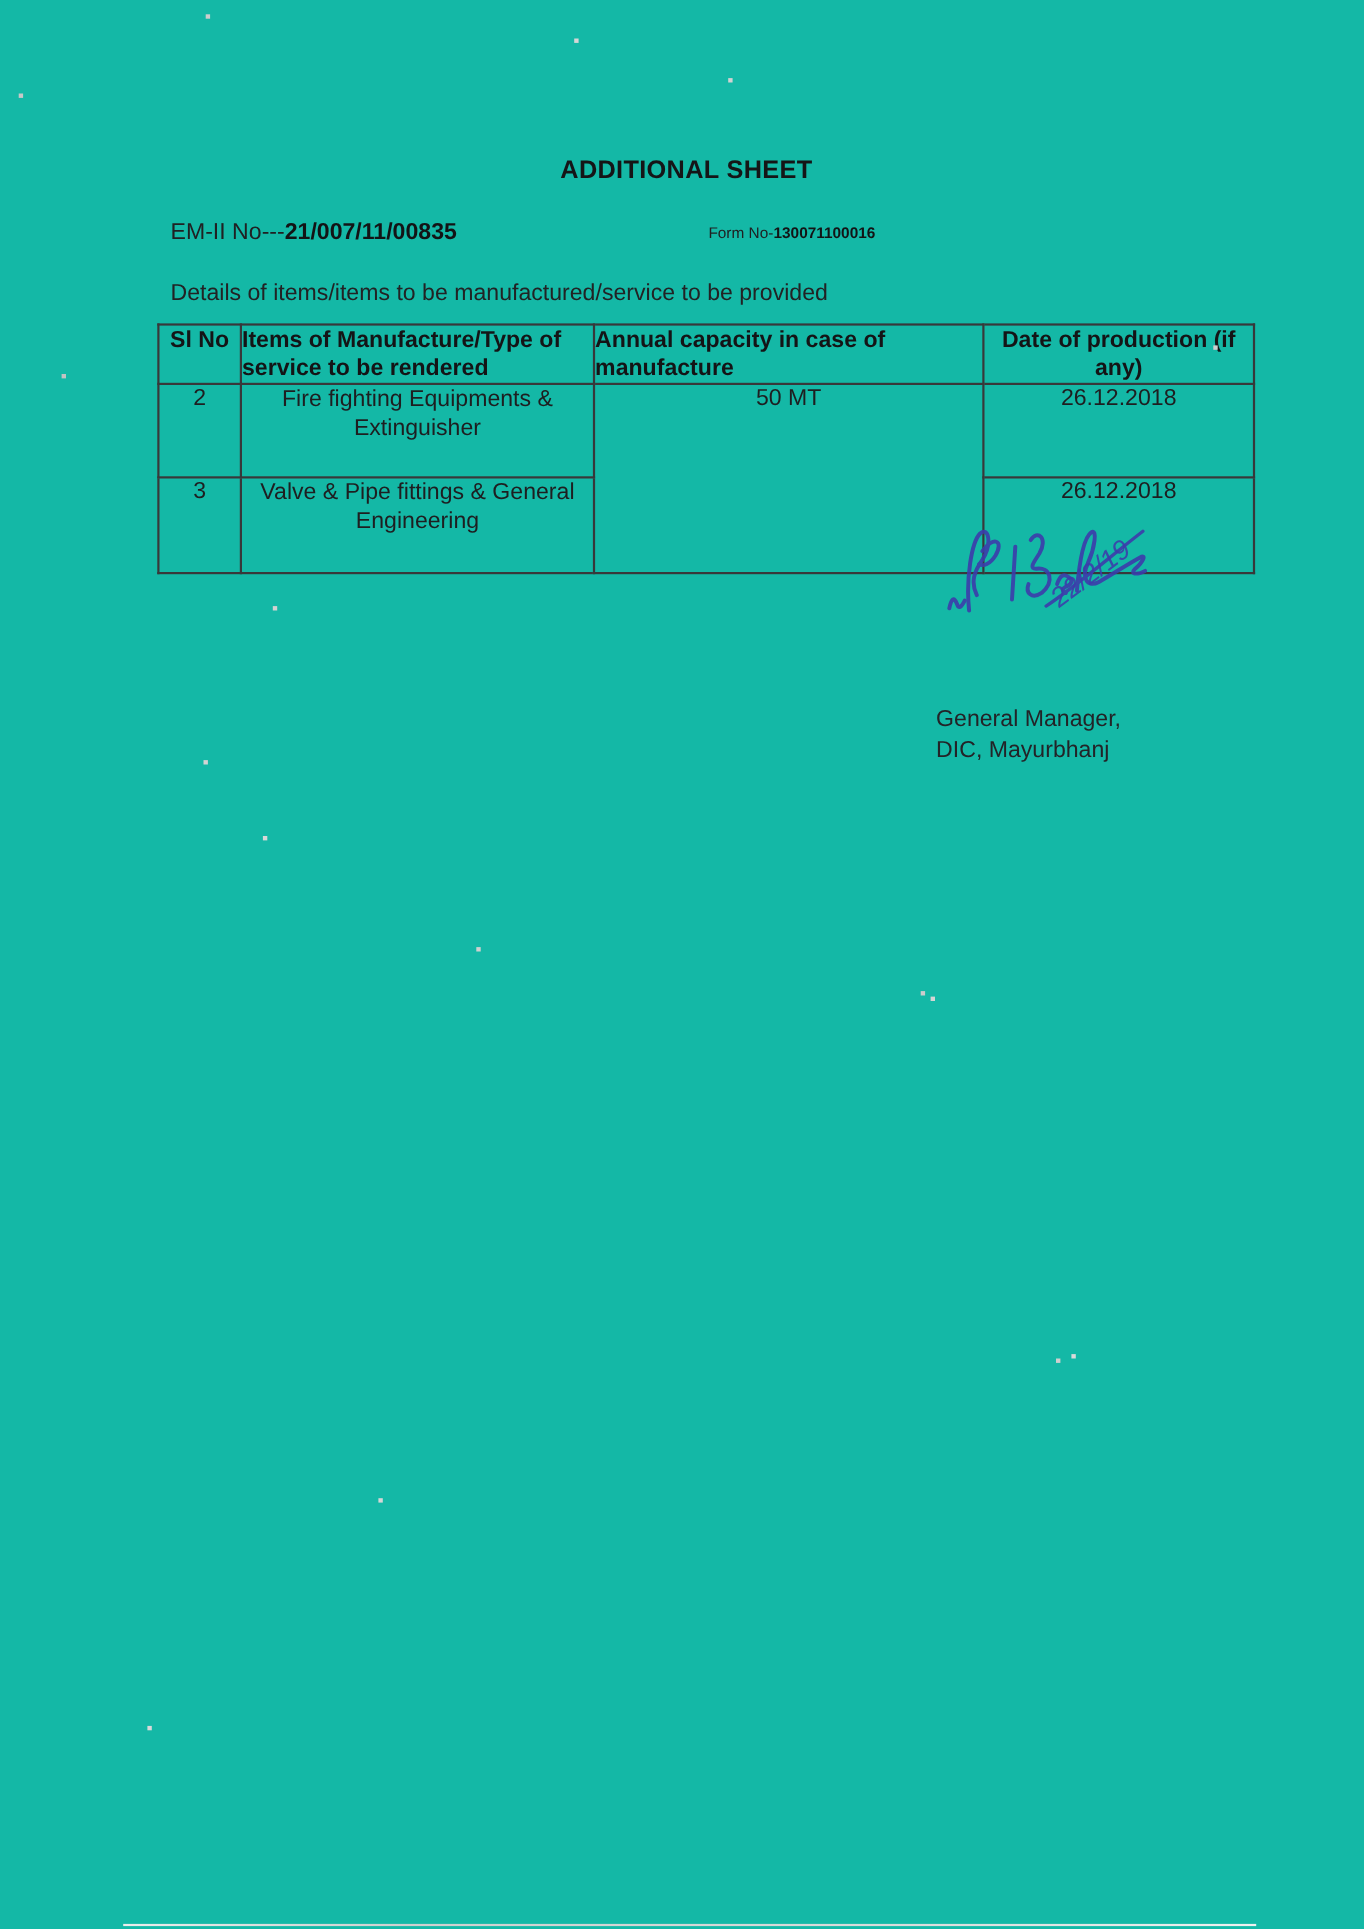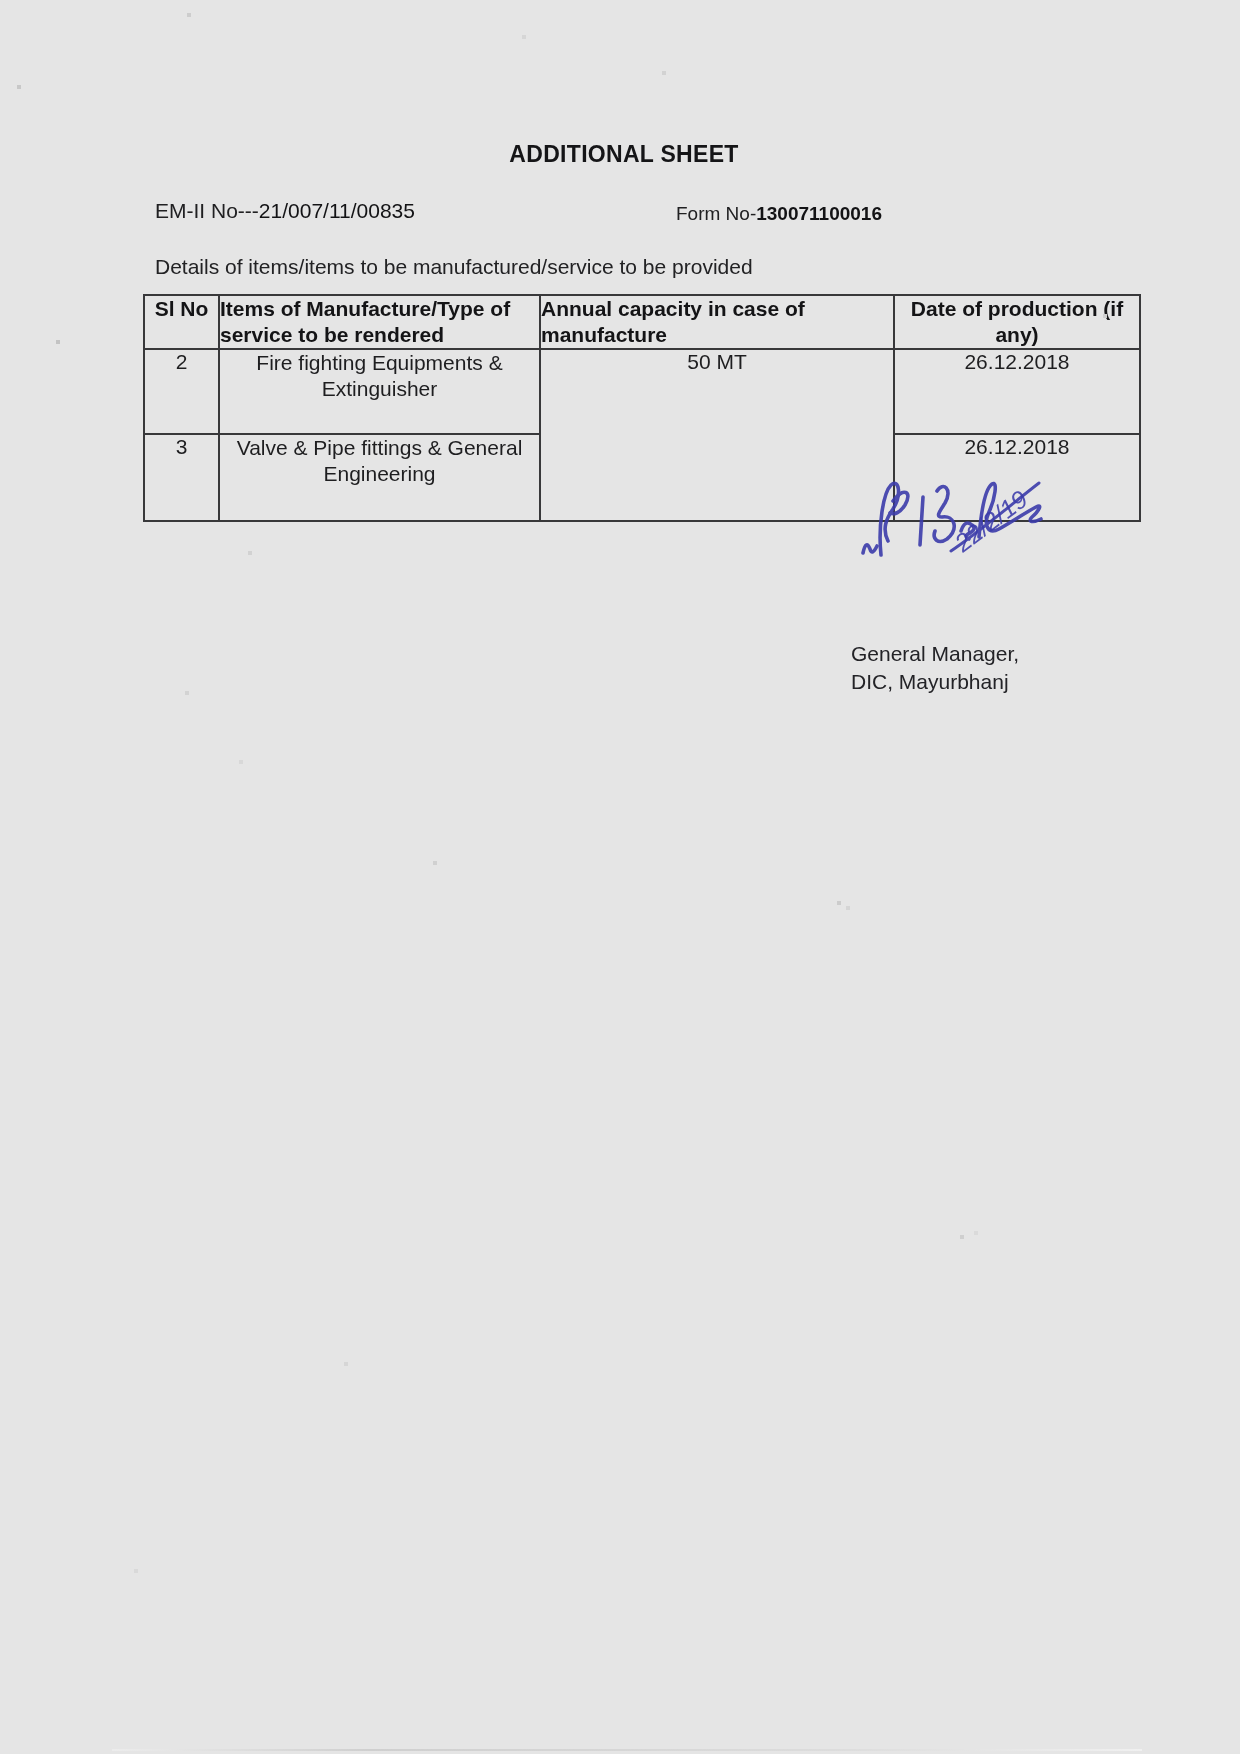--- a/index.html
+++ b/index.html
@@ -1,33 +1,33 @@
 <!DOCTYPE html>
 <html><head>
 <meta charset="utf-8">
 <style>
   html,body{margin:0;padding:0;background:#9a9a9a;}
   .page{
     position:relative;
     width:1240px;height:1754px;
     margin:0 auto;
-    background:#e5e5e5;
+    background:#14b8a6;
     font-family:"Liberation Sans", sans-serif;
     color:#1d1d1f;
     overflow:hidden;
   }
   
   .doc-title{
     position:absolute; left:0; top:141px; width:1248px;
     text-align:center; font-size:23px; font-weight:bold; color:#151517;
     letter-spacing:.3px;
   }
   .em-line{position:absolute; left:155px; top:199px; font-size:21px; color:#202022;}
-  .em-line b{font-weight:normal; color:#131315;text-align:right;}
-  .form-line{position:absolute; left:676px; top:203px; font-size:19px; color:#202022;}
+  .em-line b{font-weight:bold; color:#131315;text-align:right;}
+  .form-line{position:absolute; left:644px; top:203px; font-size:14px; color:#202022;}
   .form-line b{font-weight:bold; color:#131315;}
   .details-line{position:absolute; left:155px; top:255px; font-size:21px; color:#222224;}
 
   
   table.items{
     position:absolute; left:143px; top:294px;
     width:996px; border-collapse:collapse; table-layout:fixed;
     font-size:21px; color:#1e1e20;
   }
   table.items col.c1{width:75px;}

